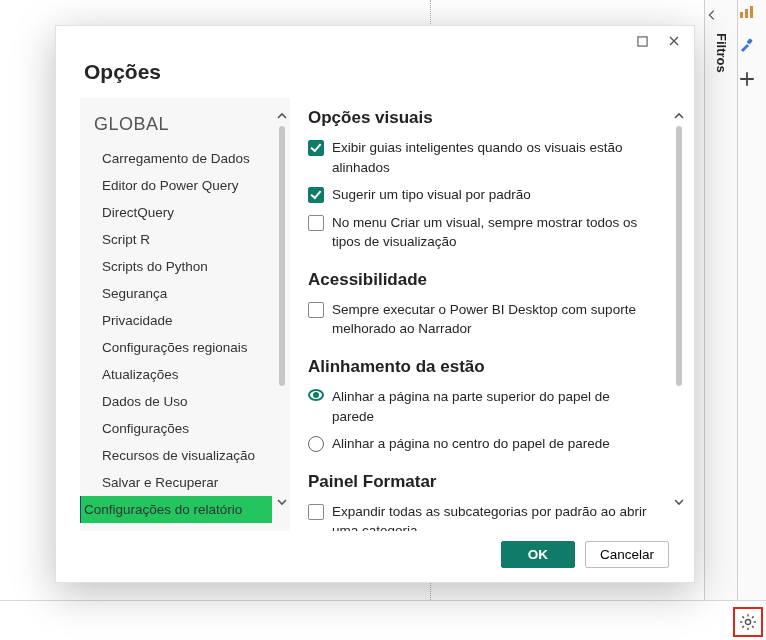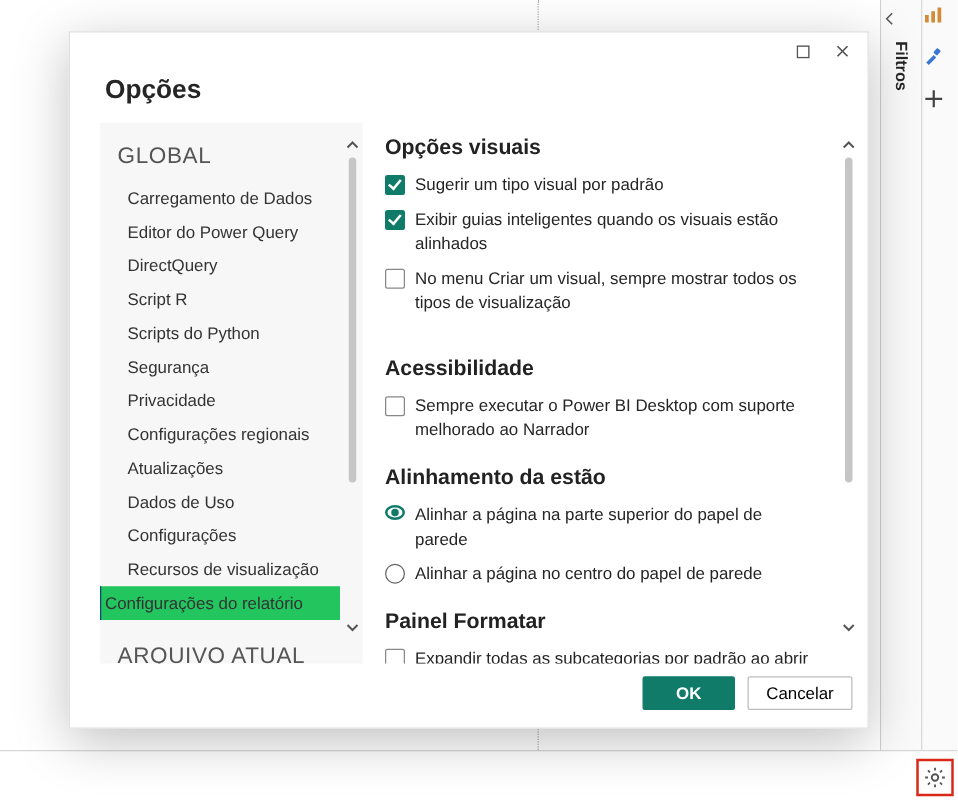--- a/index.html
+++ b/index.html
@@ -207,21 +207,21 @@
     width: 6px; height: 6px;
     border-radius: 50%;
     background: #0f7b68;
   }
 
   
   .dlg-footer {
     display: flex;
     justify-content: flex-end;
     gap: 10px;
-    padding: 10px 12px 14px;
+    padding: 10px 25px 14px;
   }
   .btn {
     min-width: 74px;
     padding: 5px 14px;
     font-size: 13.5px;
     border: 1px solid #bdbdbd;
     background: #fff;
     cursor: pointer;
     border-radius: 2px;
     font-family: inherit;
@@ -304,50 +304,51 @@
       <div class="sb-item">DirectQuery</div>
       <div class="sb-item">Script R</div>
       <div class="sb-item">Scripts do Python</div>
       <div class="sb-item">Segurança</div>
       <div class="sb-item">Privacidade</div>
       <div class="sb-item">Configurações regionais</div>
       <div class="sb-item">Atualizações</div>
       <div class="sb-item">Dados de Uso</div>
       <div class="sb-item">Configurações</div>
       <div class="sb-item">Recursos de visualização</div>
+      <div class="sb-item">Salvar e Recuperar</div>
       <div class="sb-item selected">Configurações do relatório</div>
       <div class="sb-header sub">ARQUIVO ATUAL</div>
 
       <div class="sb-scroll">
         <svg class="chev" viewBox="0 0 12 12">
             <path d="M2 8 L6 4 L10 8" stroke="#555" stroke-width="1.6" fill="none"></path>
           </svg>
         <div class="thumb"></div>
         <svg class="chev" style="margin-top:110px" viewBox="0 0 12 12">
             <path d="M2 4 L6 8 L10 4" stroke="#555" stroke-width="1.6" fill="none"></path>
           </svg>
       </div>
     </div>
 
     <div class="main">
       <div class="sect-title">Opções visuais</div>
       <div class="opt-row">
         <span class="ctrl cb checked"></span>
+        <span>Exibir guias inteligentes quando os visuais estão alinhados</span>
+      </div>
+      <div class="opt-row">
+        <span class="ctrl cb checked"></span>
         <span>Sugerir um tipo visual por padrão</span>
-      </div>
-      <div class="opt-row">
-        <span class="ctrl cb checked"></span>
-        <span>Exibir guias inteligentes quando os visuais estão alinhados</span>
       </div>
       <div class="opt-row">
         <span class="ctrl cb"></span>
         <span>No menu Criar um visual, sempre mostrar todos os tipos de visualização</span>
       </div>
 
-      <div class="sect-title" style="margin-top:33px">Acessibilidade</div>
+      <div class="sect-title" style="margin-top:18px">Acessibilidade</div>
       <div class="opt-row">
         <span class="ctrl cb"></span>
         <span>Sempre executar o Power BI Desktop com suporte melhorado ao Narrador</span>
       </div>
 
       <div class="sect-title" style="margin-top:18px">Alinhamento da estão</div>
       <div class="opt-row">
         <span class="ctrl rd checked"></span>
         <span>Alinhar a página na parte superior do papel de parede</span>
       </div>

